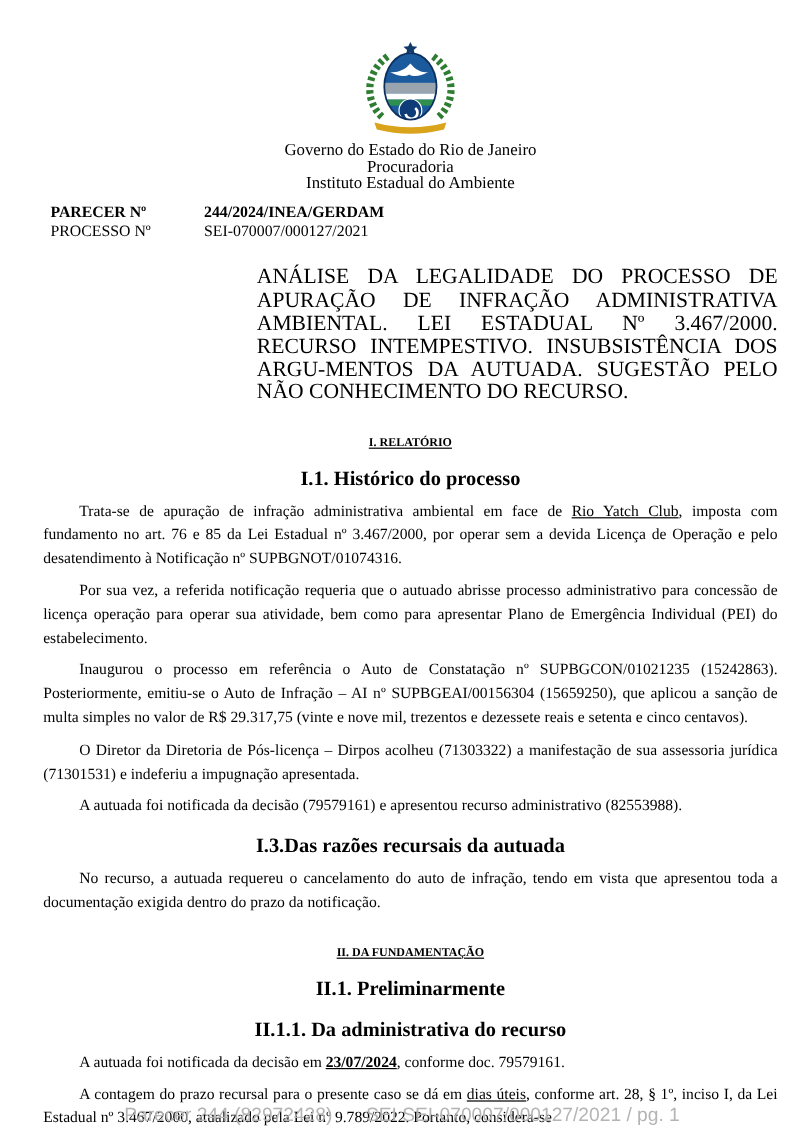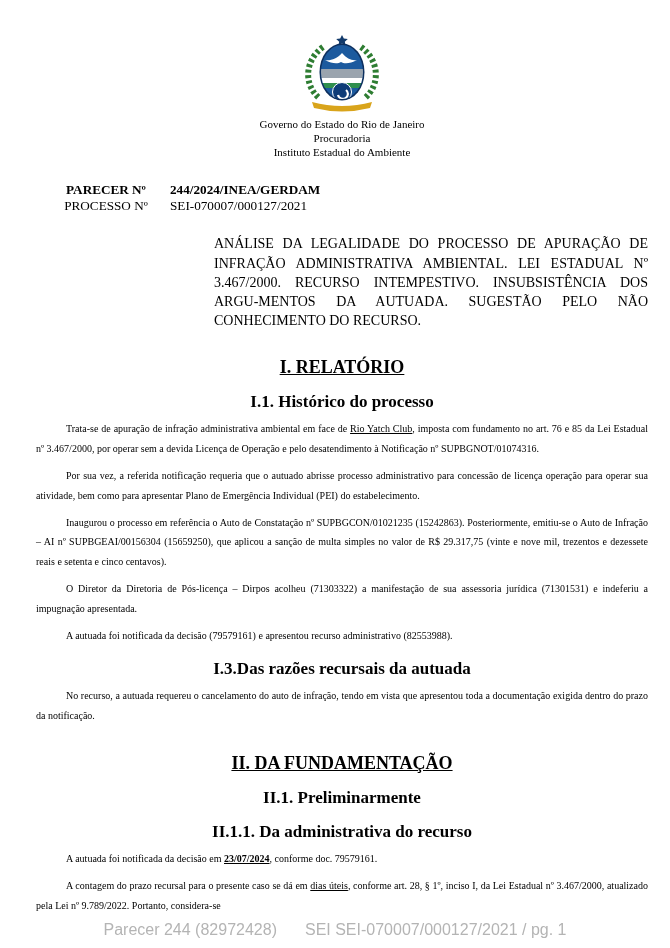--- a/index.html
+++ b/index.html
@@ -2,31 +2,31 @@
 <html><head>
 <meta charset="utf-8">
 <style>
   html,body{margin:0;padding:0;}
   body{
     width:670px;height:948px;background:#ffffff;position:relative;overflow:hidden;
     font-family:"Liberation Serif", serif;color:#000;
   }
   .content{padding:34px 22px 0 36px;}
   .logo-wrap{text-align:center;}
-  .org-line{font-size:11px;line-height:13.8px;text-align:center;}
-  .ref-table{margin:23px 0 0 6px;text-align:center;}
+  .org-line{font-size:14px;line-height:13.8px;text-align:center;}
+  .ref-table{margin:9px 0 0 6px;}
   .ref-row{display:flex;font-size:13.2px;line-height:15.5px;}
   .ref-label{width:128px;flex:none;}
   .ref-row.bold{font-weight:bold;}
   .doc-ref{margin-top:15px;font-weight:bold;font-size:13.2px;}
   .footnote-link{font-size:10px;vertical-align:super;color:#0000dd;text-decoration:underline;font-weight:bold;cursor:pointer;line-height:0;}
-  .ementa{margin:21px 0 0 178px;text-align:justify;font-size:14px;line-height:19.2px;}
-  .h1{text-align:center;font-weight:bold;font-size:18px;text-decoration:underline;margin:27px 0 8px;}
+  .ementa{margin:21px 0 0 178px;text-align:justify;font-size:18px;line-height:19.2px;}
+  .h1{text-align:center;font-weight:bold;font-size:10px;text-decoration:underline;margin:27px 0 8px;}
   .h2{text-align:center;font-weight:bold;font-size:17px;margin:14px 0 6px;}
-  .p{text-align:justify;font-size:10px;line-height:19.8px;margin:7px 0;text-indent:30px;}
+  .p{text-align:justify;font-size:13px;line-height:19.8px;margin:7px 0;text-indent:30px;}
   .u{text-decoration:underline;}
   .bu{font-weight:bold;text-decoration:underline;margin-top:37px;}
   .footer{
     position:absolute;bottom:9px;left:0;right:0;display:flex;justify-content:center;gap:28px;
     font-family:"Liberation Sans", sans-serif;font-size:16px;color:#b4b4b4;
   }
 </style>
 </head>
 <body>
 

